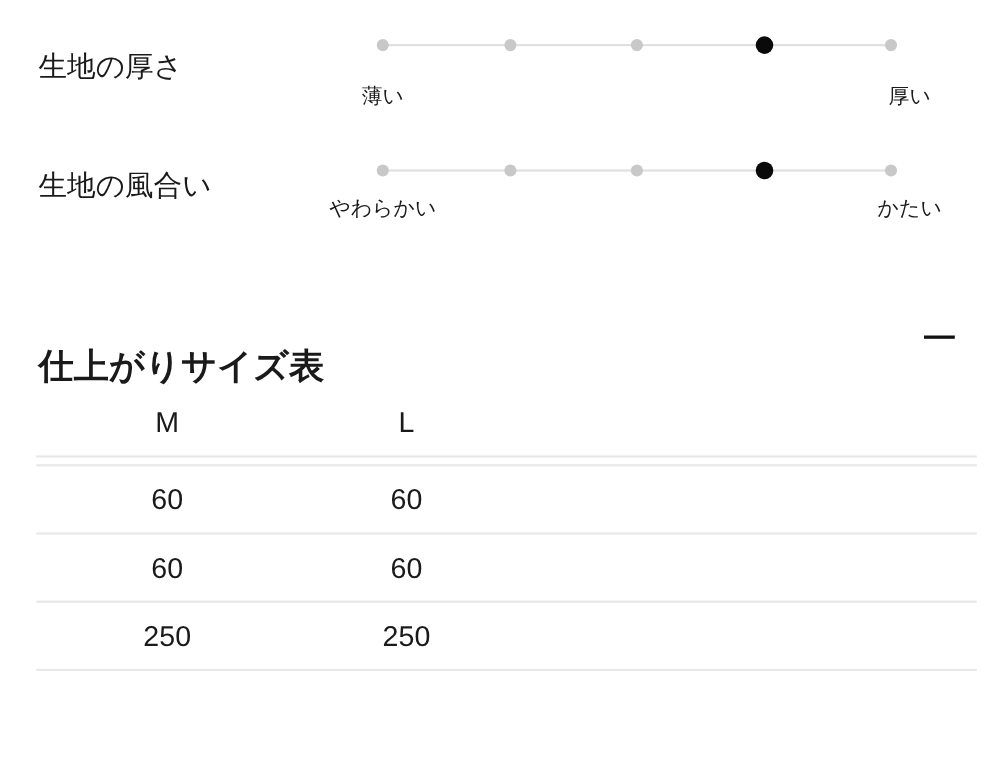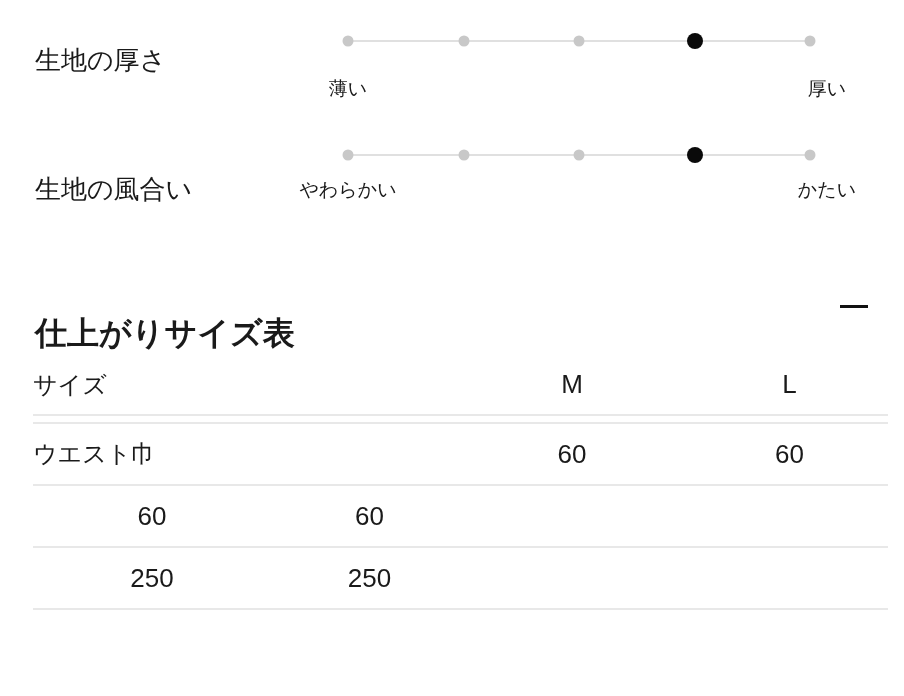--- a/index.html
+++ b/index.html
@@ -3,21 +3,21 @@
 <meta charset="utf-8">
 <style>
   html,body{margin:0;padding:0;background:#fff;}
   body{font-family:"Liberation Sans","DejaVu Sans",sans-serif;color:#1a1a1a;}
   .canvas{position:relative;width:904px;height:696px;background:#fff;overflow:hidden;}
 
   
   .scale-title{position:absolute;left:35px;font-size:26px;line-height:30px;font-weight:500;
     color:#1a1a1a;white-space:nowrap;}
   #scale1-title{top:45px;}
-  #scale2-title{top:174px;}
+  #scale2-title{top:153px;}
   .track{position:absolute;left:348px;width:462px;height:2px;background:#e0e0e0;}
   #track1{top:40px;}
   #track2{top:154px;}
   .dot{position:absolute;top:1px;width:11px;height:11px;border-radius:50%;
     background:#c8c8c8;transform:translate(-50%,-50%);}
   .dot.active{width:16px;height:16px;background:#0a0a0a;}
   .scale-label{position:absolute;font-size:19px;line-height:22px;color:#1a1a1a;
     transform:translateX(-50%);white-space:nowrap;}
   .lbl-row1{top:66px;margin-top:12px;}
   .lbl-row2{top:179px;}
@@ -74,29 +74,27 @@
   </div>
 
   <div>
     <h2 class="section-title">仕上がりサイズ表</h2>
     <button class="collapse-btn">
       <span class="minus-bar"></span>
     </button>
 
     <div class="size-table">
       <div class="trow thead">
-        <span class="c-label">サイズ</span>
         <span class="c-m">M</span>
         <span class="c-l">L</span>
       </div>
       <div class="thead-gap"></div>
 
       <div class="tbody">
         <div class="trow">
-          <span class="c-label">ウエスト巾</span>
           <span class="c-m">60</span>
           <span class="c-l">60</span>
         </div>
         <div class="trow">
           <span class="c-m">60</span>
           <span class="c-l">60</span>
         </div>
         <div class="trow">
           <span class="c-m">250</span>
           <span class="c-l">250</span>

